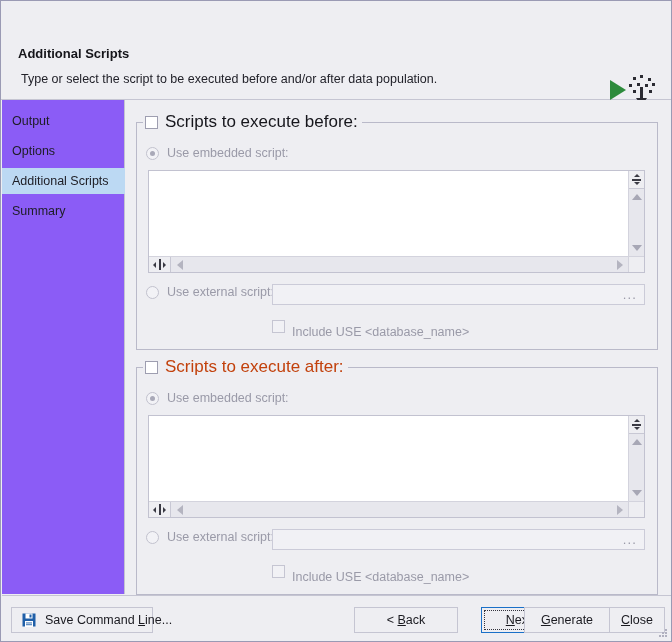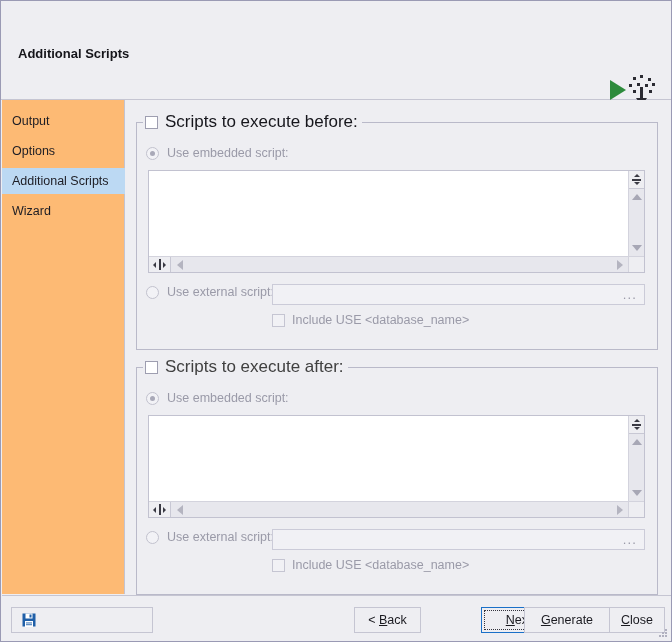--- a/index.html
+++ b/index.html
@@ -100,21 +100,21 @@
     left: 606px; top: 40px;
     width: 54px; height: 52px;
   }
 
   
   .sidebar {
     position: absolute;
     left: 1px; top: 99px;
     width: 123px;
     height: 494px;
-    background: #fdba74;
+    background: #8b5cf6;
     border-right: 1px solid #c3c3d0;
     box-sizing: border-box;
   }
   .side-item {
     position: absolute;
     left: 0;
     width: 123px;
     height: 26px;
     line-height: 26px;
     padding-left: 10px;
@@ -211,20 +211,21 @@
     align-items: center;
   }
   .row .lbl {
     font-size: 12.5px;
     color: #9a9aa8;
     margin-left: 8px;
     white-space: nowrap;
   }
   .row .lbl.cb {
     margin-left: 7px;
+    margin-top: 12px;
   }
 
   
   .editor {
     position: absolute;
     box-sizing: border-box;
     background: #ffffff;
     border: 1px solid #c2c2d0;
   }
   .editor-canvas {
@@ -435,20 +436,21 @@
   }
 </style>
 </head>
 <body>
 
 <div class="window">
 
 
   <div class="header">
     <div class="header-title">Additional Scripts</div>
+    <div class="header-sub">Type or select the script to be executed before and/or after data population.</div>
 
     <svg class="header-art" viewBox="0 0 54 52">
 
       <polygon points="3,6 3,26 19,16" fill="#2d8b3c"></polygon>
 
       <g fill="#2b2b33">
         <rect x="26" y="3" width="3" height="3"></rect>
         <rect x="33" y="1" width="3" height="3"></rect>
         <rect x="41" y="4" width="3" height="3"></rect>
         <rect x="22" y="10" width="3" height="3"></rect>
@@ -474,21 +476,21 @@
     <div class="side-item" style="top:8px">
       <span class="side-label">Output</span>
     </div>
     <div class="side-item" style="top:38px">
       <span class="side-label">Options</span>
     </div>
     <div class="side-item selected" style="top:68px">
       <span class="side-label">Additional Scripts</span>
     </div>
     <div class="side-item" style="top:98px">
-      <span class="side-label">Wizard</span>
+      <span class="side-label">Summary</span>
     </div>
   </div>
 
   <div class="content">
 
     <div class="groupbox" style="left:11px; top:22px; width:522px; height:228px;">
       <div class="gb-top-left"></div>
       <div class="gb-top-right" style="width:335px;"></div>
 
       <div class="gb-title">
@@ -551,21 +553,21 @@
         <span class="lbl cb">Include USE &lt;database_name&gt;</span>
       </div>
     </div>
 
     <div class="groupbox" style="left:11px; top:267px; width:522px; height:228px;">
       <div class="gb-top-left"></div>
       <div class="gb-top-right" style="width:343px;"></div>
 
       <div class="gb-title">
         <span class="checkbox"></span>
-        <span class="cb-label" style="color:#404040;">Scripts to execute after:</span>
+        <span class="cb-label" style="color:#c2410c;">Scripts to execute after:</span>
       </div>
 
       <div class="row" style="left:9px; top:24px;">
         <span class="radio checked"></span>
         <span class="lbl">Use embedded script:</span>
       </div>
 
       <div class="editor" style="left:11px; top:48px; width:497px; height:103px;">
         <div class="editor-canvas"></div>
 
@@ -623,23 +625,24 @@
 
     <div class="btn left-icon" style="left:9px; top:11px; width:142px; height:26px;">
       <svg class="save-icon" viewBox="0 0 14 14">
         <rect x="0.5" y="0.5" width="13" height="13" fill="#1f5fa8"></rect>
         <rect x="3.5" y="0.5" width="7" height="5" fill="#ffffff"></rect>
         <rect x="7.5" y="1.5" width="2" height="3" fill="#1f5fa8"></rect>
         <rect x="3" y="8" width="8" height="6" fill="#ffffff"></rect>
         <rect x="4" y="9.5" width="6" height="0.9" fill="#1f5fa8"></rect>
         <rect x="4" y="11.3" width="6" height="0.9" fill="#1f5fa8"></rect>
       </svg>
-    </div>
-
-    <div class="btn" style="left:352px; top:11px; width:67px; height:26px;">
+      <span>Save Command <u class="mn">L</u>ine...</span>
+    </div>
+
+    <div class="btn" style="left:352px; top:11px; width:104px; height:26px;">
       <span>&lt; <u class="mn">B</u>ack</span>
     </div>
 
     <div class="btn focused" style="left:437px; top:11px; width:86px; height:26px;margin-left:42px;">
       <span class="focus-ring"></span>
       <span><u class="mn">N</u>ext &gt;</span>
     </div>
 
     <div class="btn" style="left:522px; top:11px; width:86px; height:26px;">
       <span><u class="mn">G</u>enerate</span>

